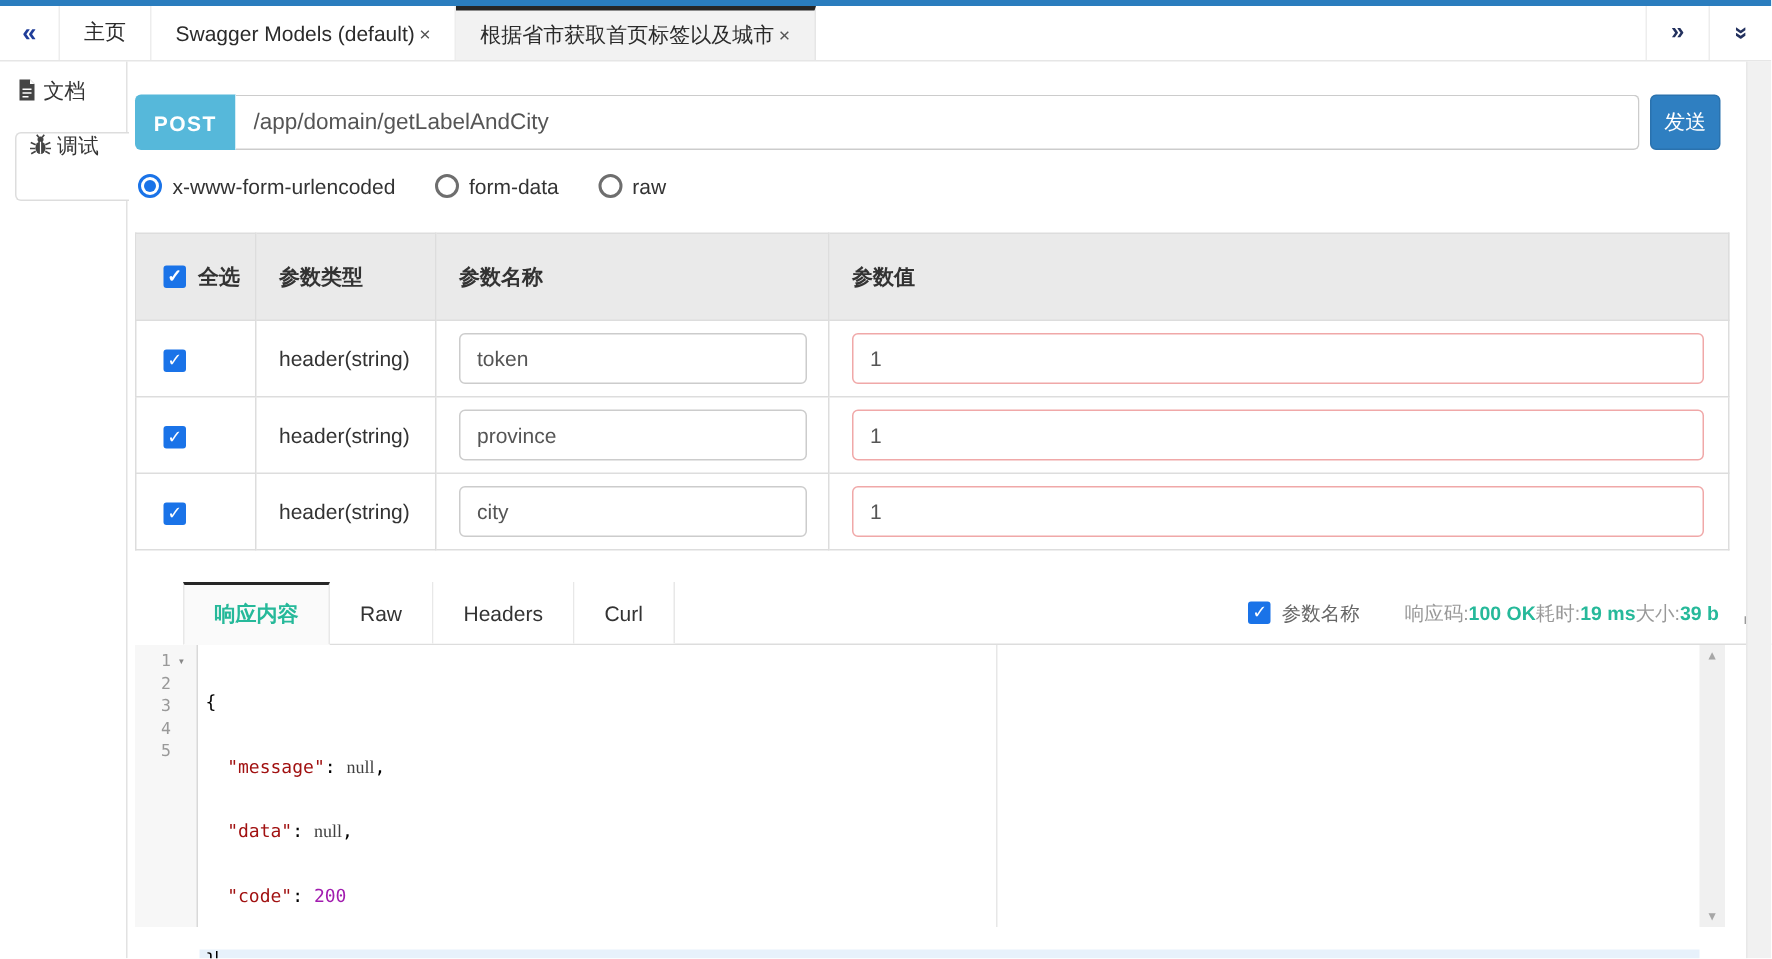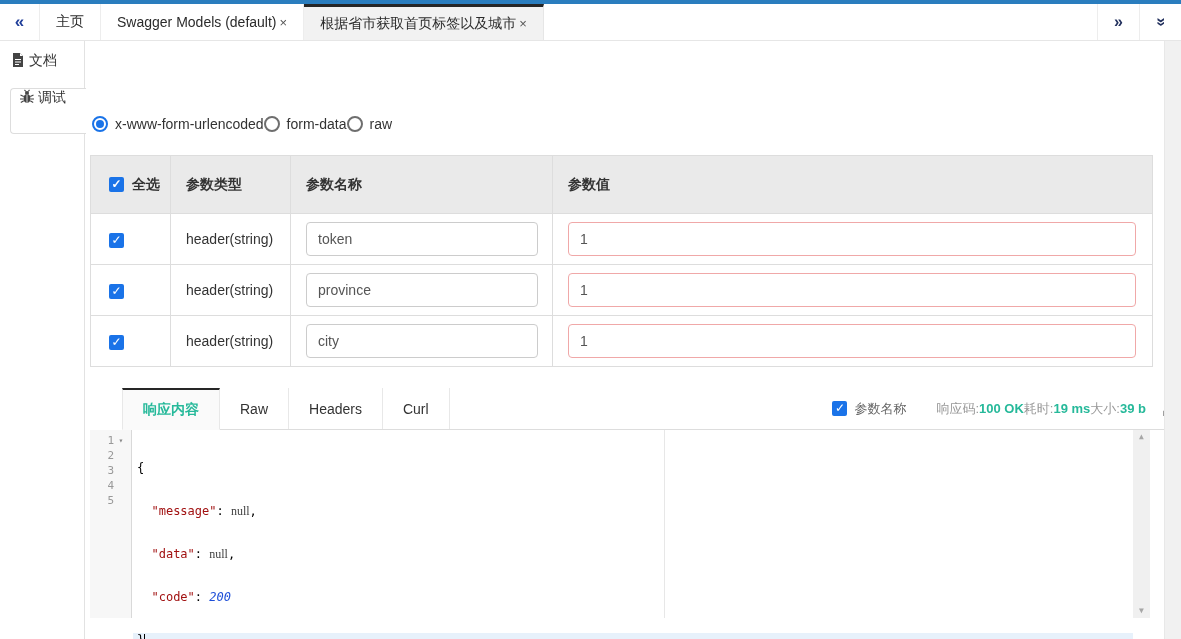--- a/index.html
+++ b/index.html
@@ -23,21 +23,21 @@
   .side-item { position:absolute; left:10px; width:66px; height:32px; display:flex; align-items:flex-start; font-size:14px; color:#333; cursor:pointer; }
   .side-item.doc { top:52px; }
   .side-item.debug { top:88px; left:10px; width:76px; height:46px; background:#fff; border:1px solid #ddd; border-right:none; border-radius:4px 0 0 4px; padding-left:8px; z-index:2; }
   .side-icon { width:16px; height:16px; margin-right:3px; flex:0 0 auto; }
   
   .req-row { position:absolute; left:90px; top:63px; width:1057px; height:37px; display:flex; }
   .method-badge { width:67px; height:37px; background:#56b8da; color:#fff; font-size:14px; font-weight:bold; display:flex; align-items:center; justify-content:center; border-radius:4px 0 0 4px; letter-spacing:1px; }
   .url-input { width:936px; height:37px; border:1px solid #ccc; border-left:none; border-radius:0 4px 4px 0; padding:0 12px; font-size:15px; color:#555; outline:none; font-family:"Liberation Sans",sans-serif; }
   .send-btn { margin-left:7px; width:47px; height:37px; background:#2f7fc1; border:1px solid #2a72ae; color:#fff; font-size:14px; border-radius:4px; cursor:pointer; padding:0; font-family:"Liberation Sans",sans-serif; }
   
-  .radio-row { position:absolute; left:92px; top:112px; height:24px; display:flex; align-items:center; }
+  .radio-row { position:absolute; left:92px; top:112px; height:24px; display:flex; align-items:center; gap:26px; }
   .radio-item { display:flex; align-items:center; gap:7px; font-size:14px; color:#333; cursor:pointer; }
   .radio-dot { width:16px; height:16px; border-radius:50%; border:2px solid #6e6e6e; background:#fff; position:relative; flex:0 0 auto; }
   .radio-dot.on { border-color:#1a73e8; }
   .radio-dot.on::after { content:""; position:absolute; left:2px; top:2px; width:8px; height:8px; border-radius:50%; background:#1a73e8; }
   
   .cbx { width:15px; height:15px; background:#1a73e8; border-radius:2px; color:#fff; font-size:12px; line-height:15px; text-align:center; display:inline-block; flex:0 0 auto; cursor:pointer; }
   
   .param-table { position:absolute; left:90px; top:155px; width:1062px; border-collapse:collapse; table-layout:fixed; }
   .param-table th, .param-table td { border:1px solid #ddd; font-size:14px; vertical-align:middle; }
   .param-table th { background:#eaeaea; font-weight:bold; text-align:left; height:58px; padding-left:15px; }
@@ -60,21 +60,21 @@
   .editor { position:absolute; left:90px; top:430px; width:1060px; height:188px; background:#fff; font-family:"DejaVu Sans Mono", monospace; font-size:12px; }
   .gutter { position:absolute; left:0; top:0; width:42px; height:188px; background:#f7f7f7; border-right:1px solid #d9d9d9; padding-top:3px; }
   .gut-row { height:15px; display:flex; align-items:center; }
   .gut-num { width:24px; text-align:right; color:#999; font-size:11px; }
   .gut-fold { width:14px; text-align:center; color:#888; font-size:8px; }
   .code-area { position:absolute; left:43px; top:0; width:1000px; height:188px; padding-top:3px; white-space:pre; }
   .code-line { height:15px; line-height:15px; padding-left:4px; }
   .code-line.active-line { background:#e7f1fb; }
   .tok-key { color:#a11111; }
   .tok-atom { color:#404040;font-family:Liberation Serif, serif; }
-  .tok-num { color:#1d4ed8;font-style:italic; }
+  .tok-num { color:#a21caf; }
   .tok-plain { color:#000; }
   .cursor { display:inline-block; width:1px; height:12px; background:#000; vertical-align:-2px; }
   .editor-ruler { position:absolute; left:574px; top:0; width:1px; height:188px; background:#e7e7e7; }
   .ed-scrollbar { position:absolute; right:0; top:0; width:17px; height:188px; background:#f0f0f0; display:flex; flex-direction:column; justify-content:space-between; align-items:center; padding:3px 0; }
   .ed-arrow { color:#a6a6a6; font-size:8px; line-height:8px; }
   
   .page-scrollbar { position:absolute; left:1164px; top:41px; width:17px; height:598px; background:#f1f1f1; border-left:1px solid #e8e8e8; }
 </style>
 </head>
 <body>
@@ -122,20 +122,25 @@
   <div class="side-item debug">
     <svg class="side-icon" viewBox="0 0 16 16">
       <ellipse cx="8" cy="9.5" rx="3.4" ry="4.2" fill="#444"></ellipse>
       <circle cx="8" cy="4" r="2" fill="#444"></circle>
       <path d="M8 5.5 v8" stroke="#fff" stroke-width="0.8"></path>
       <path d="M4.8 7.5 L1.5 6 M4.6 10 H1 M4.8 11.8 L1.8 13.5 M11.2 7.5 L14.5 6 M11.4 10 H15 M11.2 11.8 L14.2 13.5 M6.8 2.5 L5.5 0.8 M9.2 2.5 L10.5 0.8" stroke="#444" stroke-width="1.1" fill="none"></path>
     </svg>
     <span>调试</span>
   </div>
 
+  <div class="req-row">
+    <div class="method-badge">POST</div>
+    <input class="url-input" type="text" value="/app/domain/getLabelAndCity" style="">
+    <button class="send-btn">发送</button>
+  </div>
 
   <div class="radio-row">
     <div class="radio-item">
       <span class="radio-dot on"></span>
       <span>x-www-form-urlencoded</span>
     </div>
     <div class="radio-item">
       <span class="radio-dot"></span>
       <span>form-data</span>
     </div>

